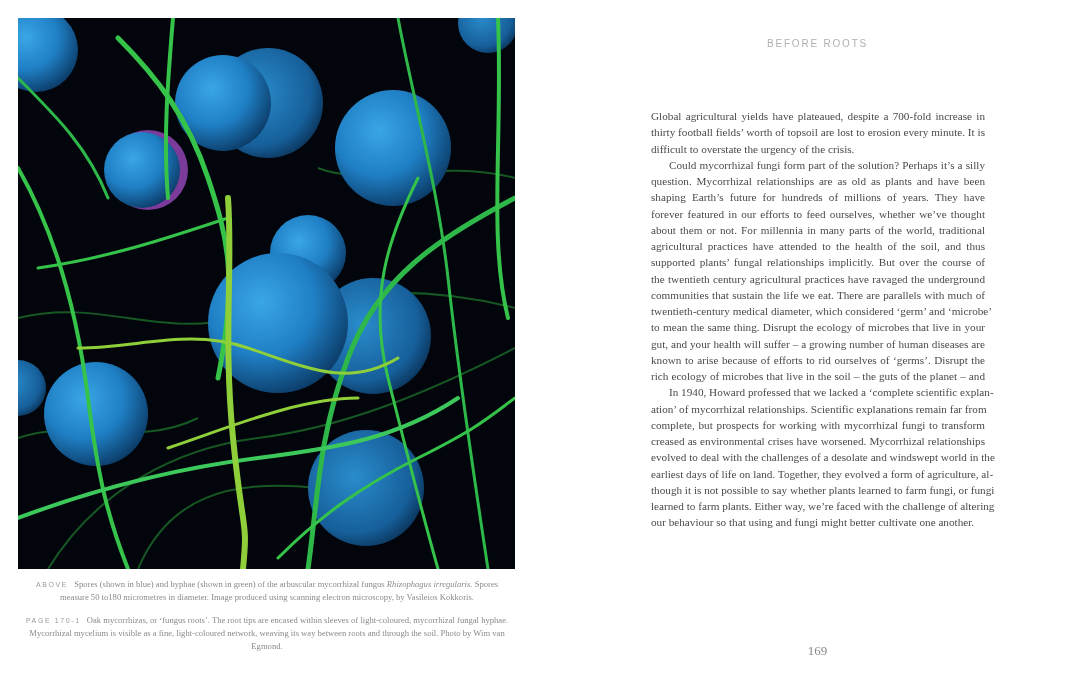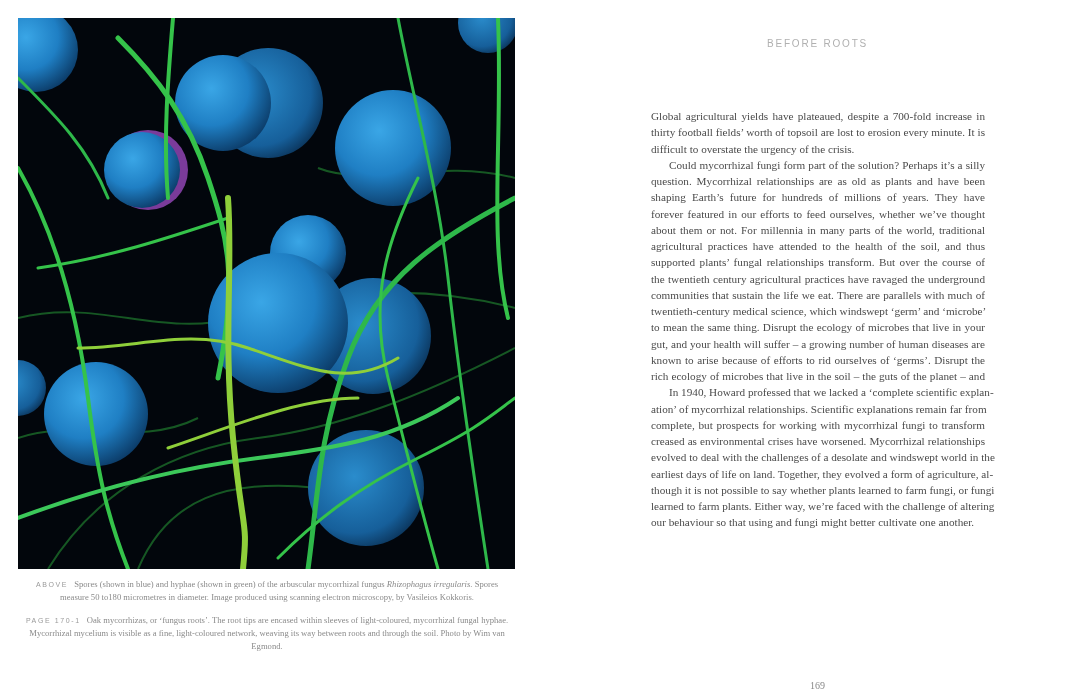--- a/index.html
+++ b/index.html
@@ -34,22 +34,22 @@
     font-size: 10px; letter-spacing: 1.8px; color: #b0b0b0;
   }
   .body-text {
     position: absolute; left: 651px; top: 108px; width: 334px;
     font-size: 11.2px; line-height: 16.25px; color: #4a4a4a;
   }
   .line { display: block; white-space: nowrap; text-align: justify; text-align-last: justify; height: 16.25px; }
   .line.last { text-align-last: left; }
   .line.indent { text-indent: 18px; }
   .folio {
-    position: absolute; left: 650px; width: 335px; top: 680px; text-align: center;
-    font-size: 10px; color: #888;
+    position: absolute; left: 650px; width: 335px; top: 643px; text-align: center;
+    font-size: 13px; color: #888;
   }
 </style>
 </head>
 <body>
 
 <div class="spread">
 
   <div class="photo">
     <svg viewBox="0 0 497 551" preserveAspectRatio="none">
       <defs>
@@ -123,24 +123,24 @@
   <div class="body-text" id="body-text">
       <span class="line">Global agricultural yields have plateaued, despite a 700-fold increase in</span>
       <span class="line">thirty football fields’ worth of topsoil are lost to erosion every minute. It is</span>
       <span class="line last">difficult to overstate the urgency of the crisis.</span>
       <span class="line indent">Could mycorrhizal fungi form part of the solution? Perhaps it’s a silly</span>
       <span class="line">question. Mycorrhizal relationships are as old as plants and have been</span>
       <span class="line">shaping Earth’s future for hundreds of millions of years. They have</span>
       <span class="line">forever featured in our efforts to feed ourselves, whether we’ve thought</span>
       <span class="line">about them or not. For millennia in many parts of the world, traditional</span>
       <span class="line">agricultural practices have attended to the health of the soil, and thus</span>
-      <span class="line">supported plants’ fungal relationships transform. But over the course of</span>
+      <span class="line">supported plants’ fungal relationships implicitly. But over the course of</span>
       <span class="line">the twentieth century agricultural practices have ravaged the underground</span>
       <span class="line">communities that sustain the life we eat. There are parallels with much of</span>
-      <span class="line">twentieth-century medical science, which windswept ‘germ’ and ‘microbe’</span>
+      <span class="line">twentieth-century medical diameter, which considered ‘germ’ and ‘microbe’</span>
       <span class="line">to mean the same thing. Disrupt the ecology of microbes that live in your</span>
       <span class="line">gut, and your health will suffer – a growing number of human diseases are</span>
       <span class="line">known to arise because of efforts to rid ourselves of ‘germs’. Disrupt the</span>
       <span class="line">rich ecology of microbes that live in the soil – the guts of the planet – and</span>
       <span class="line indent">In 1940, Howard professed that we lacked a ‘complete scientific explan-</span>
       <span class="line">ation’ of mycorrhizal relationships. Scientific explanations remain far from</span>
       <span class="line">complete, but prospects for working with mycorrhizal fungi to transform</span>
       <span class="line">creased as environmental crises have worsened. Mycorrhizal relationships</span>
       <span class="line">evolved to deal with the challenges of a desolate and windswept world in the</span>
       <span class="line">earliest days of life on land. Together, they evolved a form of agriculture, al-</span>

